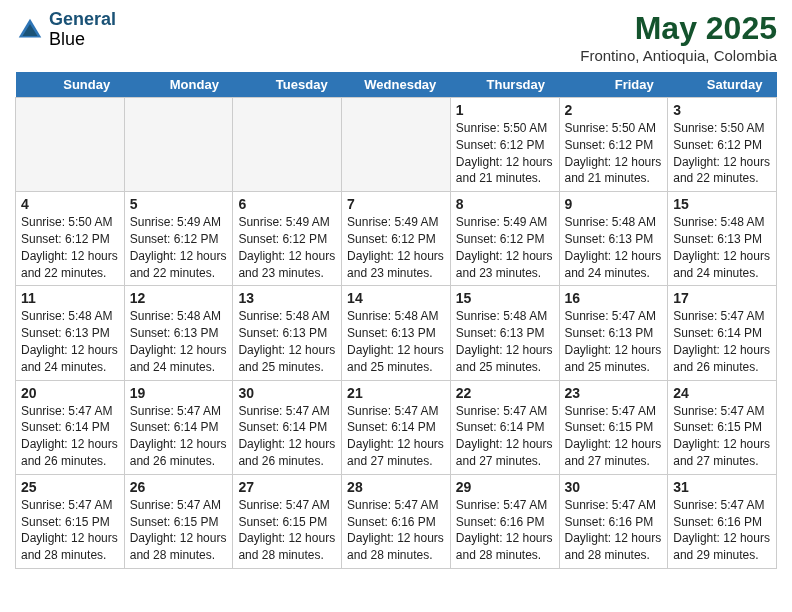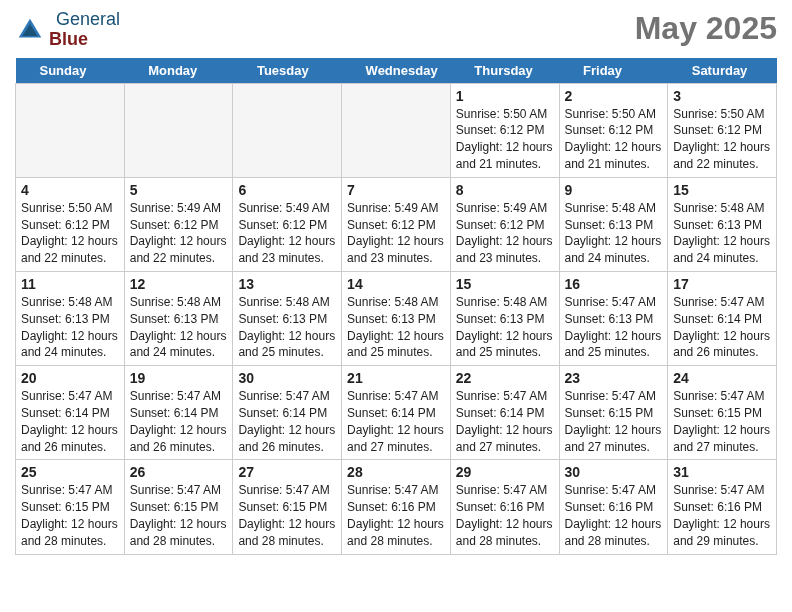--- a/index.html
+++ b/index.html
@@ -28,36 +28,36 @@
       width: 30px;
       height: 30px;
       margin-right: 4px;
     }
     .title-block {
       text-align: right;
     }
     .month-title {
       font-size: 32px;
       font-weight: bold;
-      color: #737373;
+      color: #14532d;
     }
     .subtitle {
       font-size: 15px;
       color: #333;
     }
     table {
       width: 100%;
       border-collapse: collapse;
       table-layout: fixed;
     }
     th {
       background-color: #2e75b6;
       color: white;
-      text-align: left;
-      padding: 5px 24px;
+      text-align: right;
+      padding: 5px 14px;
       font-size: 13px;
       font-weight: bold;
     }
     td {
       border: 1px solid #ccc;
       vertical-align: top;
       padding: 4px 5px;
       font-size: 10.5px;
       color: #222;
       height: 80px;
@@ -80,26 +80,27 @@
 <body>
 
 <div class="container">
   <div class="header">
     <div class="logo">
       <svg class="logo-icon" viewBox="0 0 40 40">
         <polygon points="20,5 35,30 5,30" fill="#2e75b6"></polygon>
         <polygon points="20,12 30,28 10,28" fill="#1a5276"></polygon>
       </svg>
       <div>
-        <div style="font-size:18px;font-weight:normal;color:#1a5276;line-height:1.1;margin-left:7px;">General</div>
-        <div style="font-size:18px;font-weight:bold;color:#7f1d1d;line-height:1.1;">Blue</div>
+        <div style="font-size:18px;font-weight:bold;color:#1a5276;line-height:1.1;">General</div>
+        <div style="font-size:18px;font-weight:normal;color:#000000;line-height:1.1;">Blue</div>
       </div>
     </div>
     <div class="title-block">
       <div class="month-title">May 2025</div>
+      <div class="subtitle">Frontino, Antioquia, Colombia</div>
     </div>
   </div>
 
   <table>
     <thead>
       <tr>
       <th>Sunday</th>
           <th>Monday</th>
           <th>Tuesday</th>
           <th>Wednesday</th>

